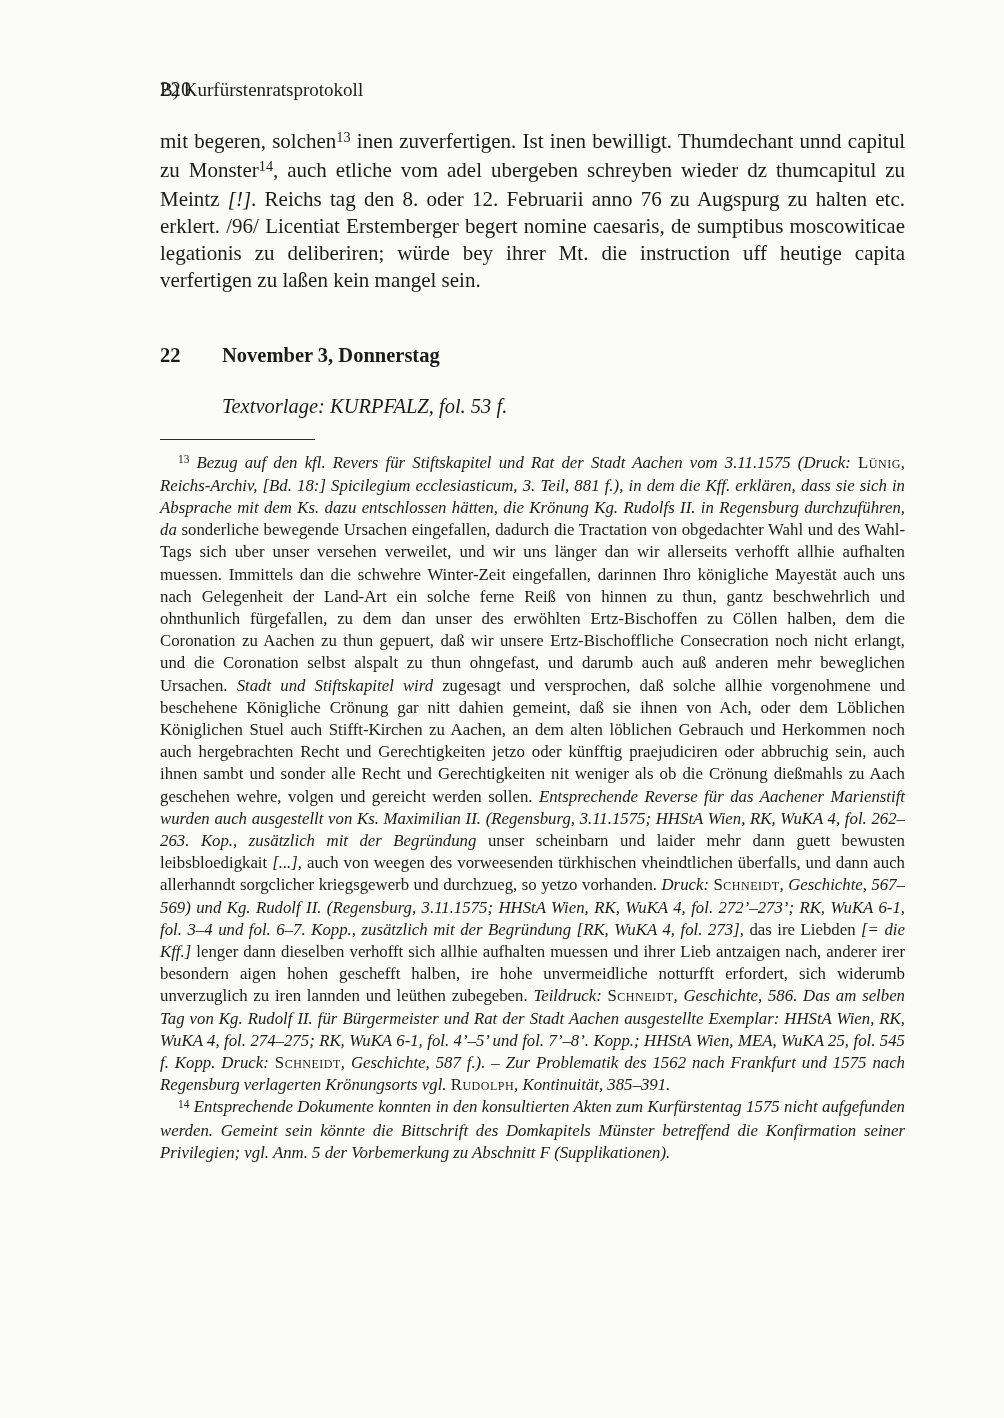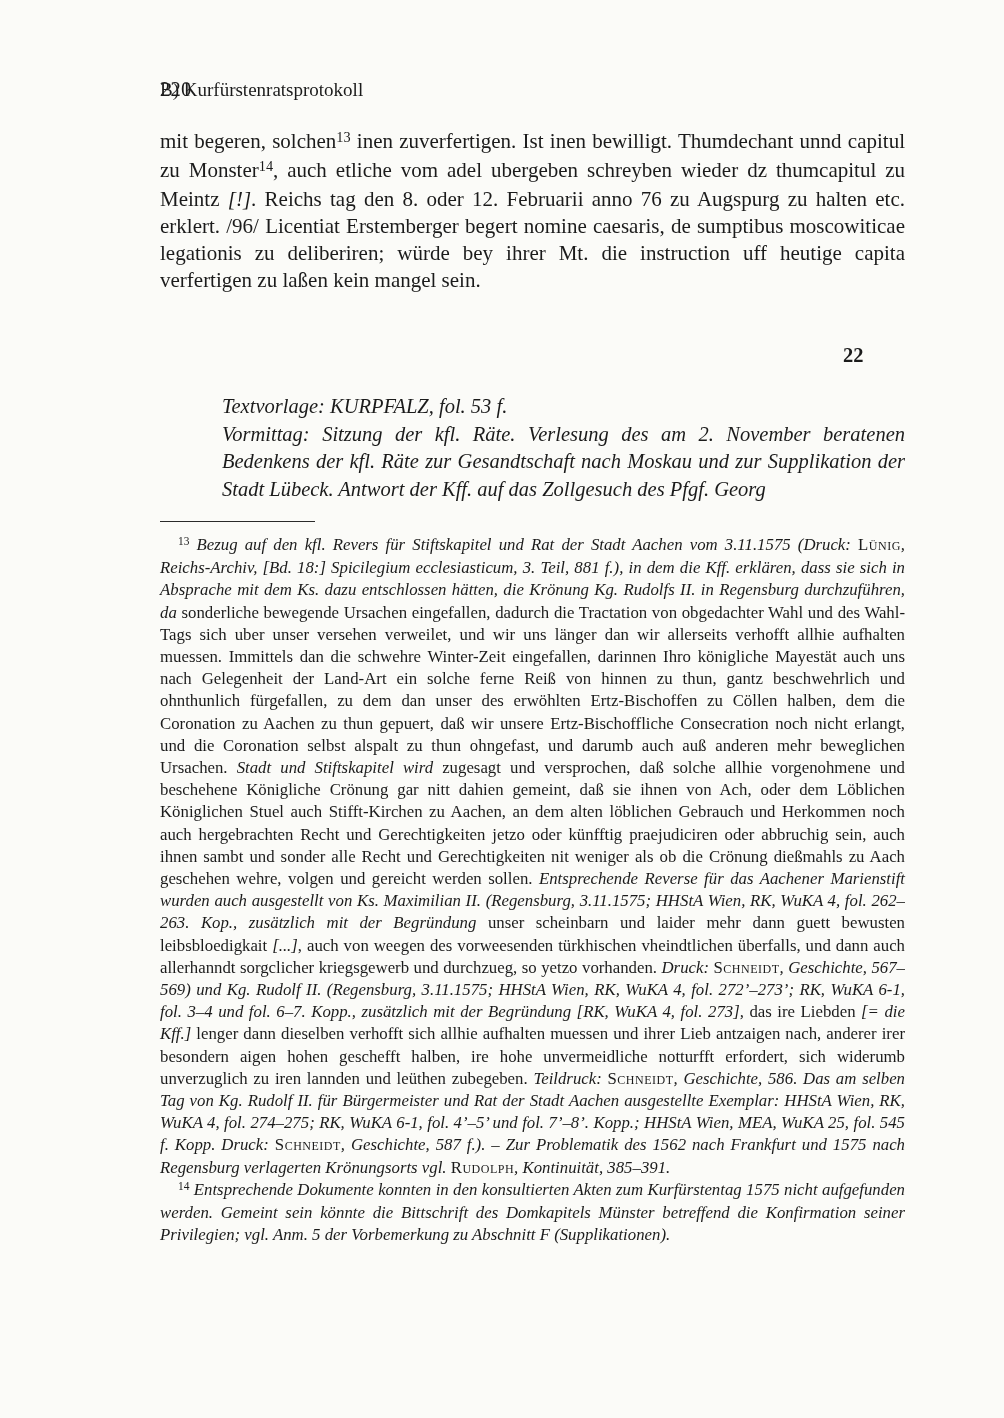--- a/index.html
+++ b/index.html
@@ -39,21 +39,20 @@
     line-height: 27px;
     text-align: justify;
     hyphens: auto;
   }
   .section-heading {
     margin-top: 48px;
     display: flex;
     font-size: 20.5px;
     font-weight: bold;
     line-height: 27px;
-    justify-content: flex-end;
   }
   .sec-num { width: 62px; flex: 0 0 62px; }
   .summary {
     margin-top: 24px;
     margin-left: 62px;
     font-size: 20.5px;
     line-height: 27.5px;
     text-align: justify;
     hyphens: auto;
   }
@@ -90,25 +89,25 @@
 
   <header class="header">
     <span class="page-number">220</span>
     <span class="running-head">B) Kurfürstenratsprotokoll</span>
   </header>
 
   <p class="body-para"><span class="run-r">mit begeren, solchen</span><span class="run-sup">13</span><span class="run-r"> inen zuverfertigen. Ist inen bewilligt. Thumdechant unnd capitul zu Monster</span><span class="run-sup">14</span><span class="run-r">, auch etliche vom adel ubergeben schreyben wieder dz thumcapitul zu Meintz </span><span class="run-i">[!]</span><span class="run-r">. Reichs tag den 8. oder 12. Februarii anno 76 zu Augspurg zu halten etc. erklert. /96/ Licentiat Erstemberger begert nomine caesaris, de sumptibus moscowiticae legationis zu deliberiren; würde bey ihrer Mt. die instruction uff heutige capita verfertigen zu laßen kein mangel sein.</span></p>
 
   <h2 class="section-heading">
     <span class="sec-num">22</span>
+    <span class="sec-title">November 3, Donnerstag</span>
   </h2>
 
   <div class="summary">
     <p class="summary-line"><span class="run-i">Textvorlage: KURPFALZ, fol. 53 f.</span></p>
-    <p class="summary-line"><span class="run-i">Vormittag: Sitzung der kfl. Räte. Verlesung des am 2. November beratenen Bedenkens der kfl. Räte zur Gesandtschaft nach Moskau und zur Supplikation der Stadt Lübeck. Antwort der Kff. auf das Zollgesuch des Pfgf. Georg</span></p>
   </div>
 
   <footer class="footnotes">
     <div class="fn-rule"></div>
     <p class="footnote"><span class="run-sup">13</span><span class="run-i"> Bezug auf den kfl. Revers für Stiftskapitel und Rat der Stadt Aachen vom 3.11.1575 (Druck: </span><span class="run-sc">Lünig</span><span class="run-i">, Reichs-Archiv, [Bd. 18:] Spicilegium ecclesiasticum, 3. Teil, 881 f.), in dem die Kff. erklären, dass sie sich in Absprache mit dem Ks. dazu entschlossen hätten, die Krönung Kg. Rudolfs II. in Regensburg durchzuführen, da </span><span class="run-r">sonderliche bewegende Ursachen eingefallen, dadurch die Tractation von obgedachter Wahl und des Wahl-Tags sich uber unser versehen verweilet, und wir uns länger dan wir allerseits verhofft allhie aufhalten muessen. Immittels dan die schwehre Winter-Zeit eingefallen, darinnen Ihro königliche Mayestät auch uns nach Gelegenheit der Land-Art ein solche ferne Reiß von hinnen zu thun, gantz beschwehrlich und ohnthunlich fürgefallen, zu dem dan unser des erwöhlten Ertz-Bischoffen zu Cöllen halben, dem die Coronation zu Aachen zu thun gepuert, daß wir unsere Ertz-Bischoffliche Consecration noch nicht erlangt, und die Coronation selbst alspalt zu thun ohngefast, und darumb auch auß anderen mehr beweglichen Ursachen. </span><span class="run-i">Stadt und Stiftskapitel wird </span><span class="run-r">zugesagt und versprochen, daß solche allhie vorgenohmene und beschehene Königliche Crönung gar nitt dahien gemeint, daß sie ihnen von Ach, oder dem Löblichen Königlichen Stuel auch Stifft-Kirchen zu Aachen, an dem alten löblichen Gebrauch und Herkommen noch auch hergebrachten Recht und Gerechtigkeiten jetzo oder künfftig praejudiciren oder abbruchig sein, auch ihnen sambt und sonder alle Recht und Gerechtigkeiten nit weniger als ob die Crönung dießmahls zu Aach geschehen wehre, volgen und gereicht werden sollen. </span><span class="run-i">Entsprechende Reverse für das Aachener Marienstift wurden auch ausgestellt von Ks. Maximilian II. (Regensburg, 3.11.1575; HHStA Wien, RK, WuKA 4, fol. 262–263. Kop., zusätzlich mit der Begründung </span><span class="run-r">unser scheinbarn und laider mehr dann guett bewusten leibsbloedigkait </span><span class="run-i">[...]</span><span class="run-r">, auch von weegen des vorweesenden türkhischen vheindtlichen überfalls, und dann auch allerhanndt sorgclicher kriegsgewerb und durchzueg, so yetzo vorhanden. </span><span class="run-i">Druck: </span><span class="run-sc">Schneidt</span><span class="run-i">, Geschichte, 567–569) und Kg. Rudolf II. (Regensburg, 3.11.1575; HHStA Wien, RK, WuKA 4, fol. 272’–273’; RK, WuKA 6-1, fol. 3–4 und fol. 6–7. Kopp., zusätzlich mit der Begründung [RK, WuKA 4, fol. 273], </span><span class="run-r">das ire Liebden </span><span class="run-i">[= die Kff.] </span><span class="run-r">lenger dann dieselben verhofft sich allhie aufhalten muessen und ihrer Lieb antzaigen nach, anderer irer besondern aigen hohen geschefft halben, ire hohe unvermeidliche notturfft erfordert, sich widerumb unverzuglich zu iren lannden und leüthen zubegeben. </span><span class="run-i">Teildruck: </span><span class="run-sc">Schneidt</span><span class="run-i">, Geschichte, 586. Das am selben Tag von Kg. Rudolf II. für Bürgermeister und Rat der Stadt Aachen ausgestellte Exemplar: HHStA Wien, RK, WuKA 4, fol. 274–275; RK, WuKA 6-1, fol. 4’–5’ und fol. 7’–8’. Kopp.; HHStA Wien, MEA, WuKA 25, fol. 545 f. Kopp. Druck: </span><span class="run-sc">Schneidt</span><span class="run-i">, Geschichte, 587 f.). – Zur Problematik des 1562 nach Frankfurt und 1575 nach Regensburg verlagerten Krönungsorts vgl. </span><span class="run-sc">Rudolph</span><span class="run-i">, Kontinuität, 385–391.</span></p>
     <p class="footnote"><span class="run-sup">14</span><span class="run-i"> Entsprechende Dokumente konnten in den konsultierten Akten zum Kurfürstentag 1575 nicht aufgefunden werden. Gemeint sein könnte die Bittschrift des Domkapitels Münster betreffend die Konfirmation seiner Privilegien; vgl. Anm. 5 der Vorbemerkung zu Abschnitt F (Supplikationen).</span></p>
   </footer>
 
 </div>
 

